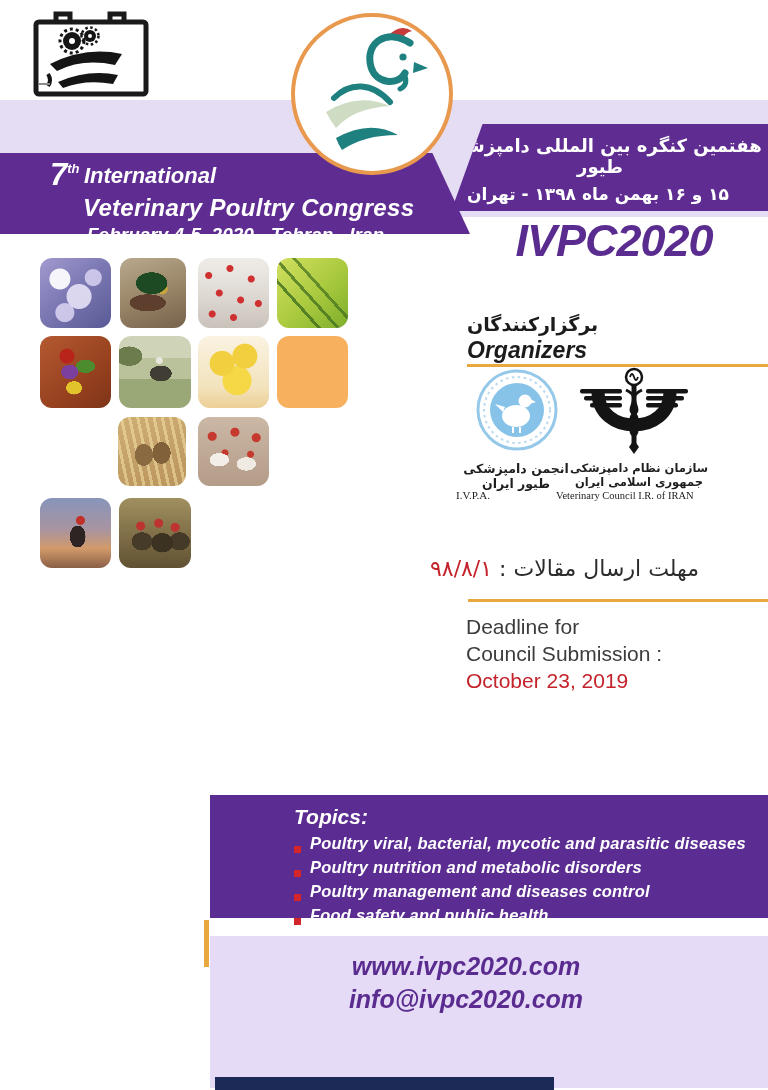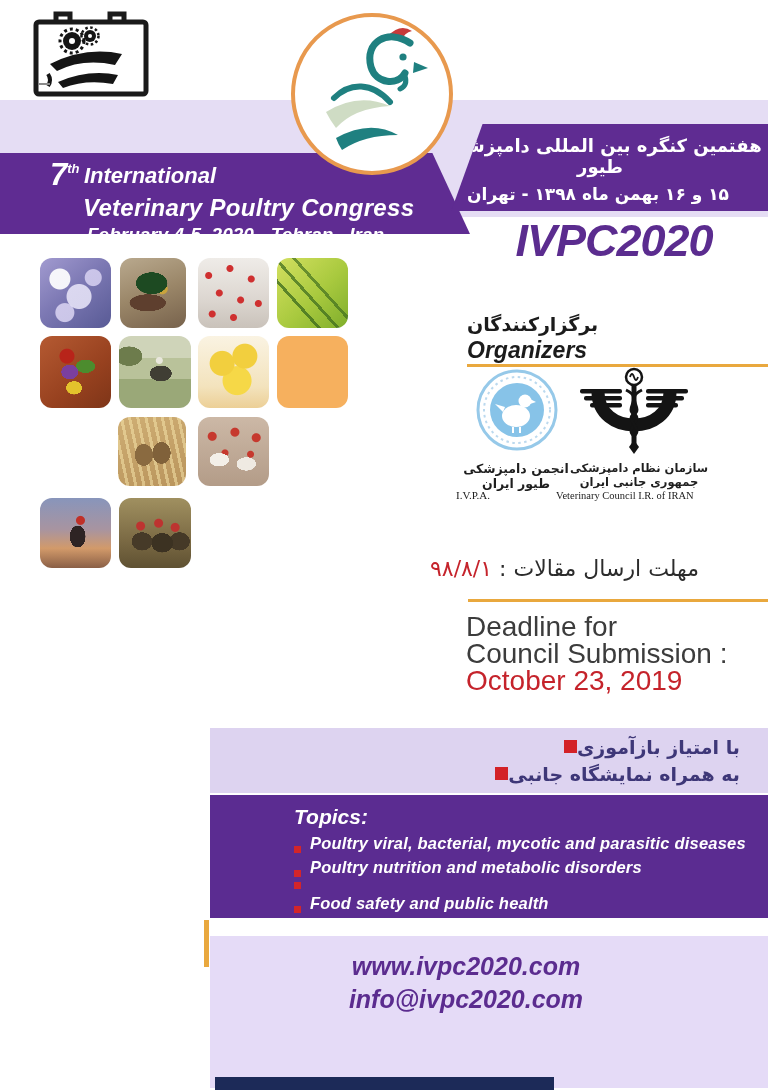--- a/index.html
+++ b/index.html
@@ -38,21 +38,21 @@
   .rule{height:3px;background:#e9a83e;}
   .org-rule{left:467px;top:364px;width:301px;}
   .logo-name{font-family:"DejaVu Sans",sans-serif;font-weight:bold;color:#1f1f1f;text-align:center;}
   .logo-sub{font-family:"Liberation Serif",serif;color:#222;text-align:left;}
 
   
   .fa-deadline{left:430px;top:556px;width:328px;direction:rtl;text-align:left;
       font-family:"DejaVu Sans",sans-serif;font-size:22px;font-weight:normal;color:#2c2c2c;}
   .fa-deadline .date{color:#c5232b;}
   .dl-rule{left:468px;top:599px;width:300px;}
-  .en-deadline{left:466px;top:613px;font-size:28px;color:#3c3c3c;line-height:27px;}
+  .en-deadline{left:466px;top:613px;font-size:21px;color:#3c3c3c;line-height:27px;}
   .en-deadline .date{color:#c5232b;}
 
   
   .features{left:210px;top:728px;width:558px;height:60px;background:#ddd3f0;
       padding-top:5px;box-sizing:content-box;}
   .feat-line{display:flex;justify-content:flex-end;align-items:center;height:27px;padding-right:26px;}
   .feat-line .sq{width:13px;height:13px;background:#d32127;margin-right:0;}
   .feat-line .txt{direction:rtl;font-family:"DejaVu Sans",sans-serif;font-size:19px;font-weight:bold;
       color:#3e3778;margin-right:2px;}
 
@@ -223,57 +223,48 @@
       <rect x="72" y="23" width="42" height="4.5" rx="2"></rect>
       <rect x="72" y="30" width="38" height="4.5" rx="2"></rect>
       <rect x="72" y="37" width="32" height="4.5" rx="2"></rect>
     </g>
     <path d="M24,26 C24,70 96,70 96,26" fill="none" stroke="#141414" stroke-width="13"></path>
     <path d="M60,20 v58" stroke="#141414" stroke-width="5"></path>
     <path d="M52,24 C70,32 50,42 60,48 C70,54 50,62 60,70" fill="none" stroke="#141414" stroke-width="3"></path>
     <path d="M68,24 C50,32 70,42 60,48 C50,54 70,62 60,70" fill="none" stroke="#141414" stroke-width="3"></path>
     <path d="M60,74 l5,7 l-5,7 l-5,-7 z" fill="#141414"></path>
   </svg>
-  <div class="abs logo-name" dir="rtl" style="left:564px;top:461px;width:150px;font-size:11.5px;">سازمان نظام دامپزشکی جمهوری جانبی ایران</div>
+  <div class="abs logo-name" dir="rtl" style="left:564px;top:461px;width:150px;font-size:11.5px;">سازمان نظام دامپزشکی جمهوری اسلامی ایران</div>
   <div class="abs logo-sub" style="left:556px;top:490px;width:166px;font-size:10.5px;">Veterinary Council I.R. of IRAN</div>
 
   <div class="abs fa-deadline">
     <span>مهلت ارسال مقالات :</span>
     <span class="date">۹۸/۸/۱</span>
   </div>
   <div class="abs rule dl-rule"></div>
   <div class="abs en-deadline">
     <div>Deadline for</div>
     <div>Council Submission :</div>
     <div class="date">October 23, 2019</div>
   </div>
 
-  <div class="abs features">
-    <div class="feat-line">
-      <span class="sq"></span>
-      <span class="txt">با امتیاز بازآموزی</span>
-    </div>
-    <div class="feat-line">
-      <span class="sq"></span>
-      <span class="txt">به همراه نمایشگاه جانبی</span>
-    </div>
-  </div>
 
   <div class="abs topics">
     <div class="topics-title">Topics:</div>
     <div class="topic-line">
       <span class="sq"></span>
       <span class="txt">Poultry viral, bacterial, mycotic and parasitic diseases</span>
     </div>
     <div class="topic-line">
       <span class="sq"></span>
       <span class="txt">Poultry nutrition and metabolic disorders</span>
     </div>
     <div class="topic-line">
       <span class="sq"></span>
+      <span class="txt">Poultry management and diseases control</span>
     </div>
     <div class="topic-line">
       <span class="sq"></span>
       <span class="txt">Food safety and public health</span>
     </div>
   </div>
 
   <div class="abs vline"></div>
   <div class="abs footer">
     <a href="#">www.ivpc2020.com</a>

